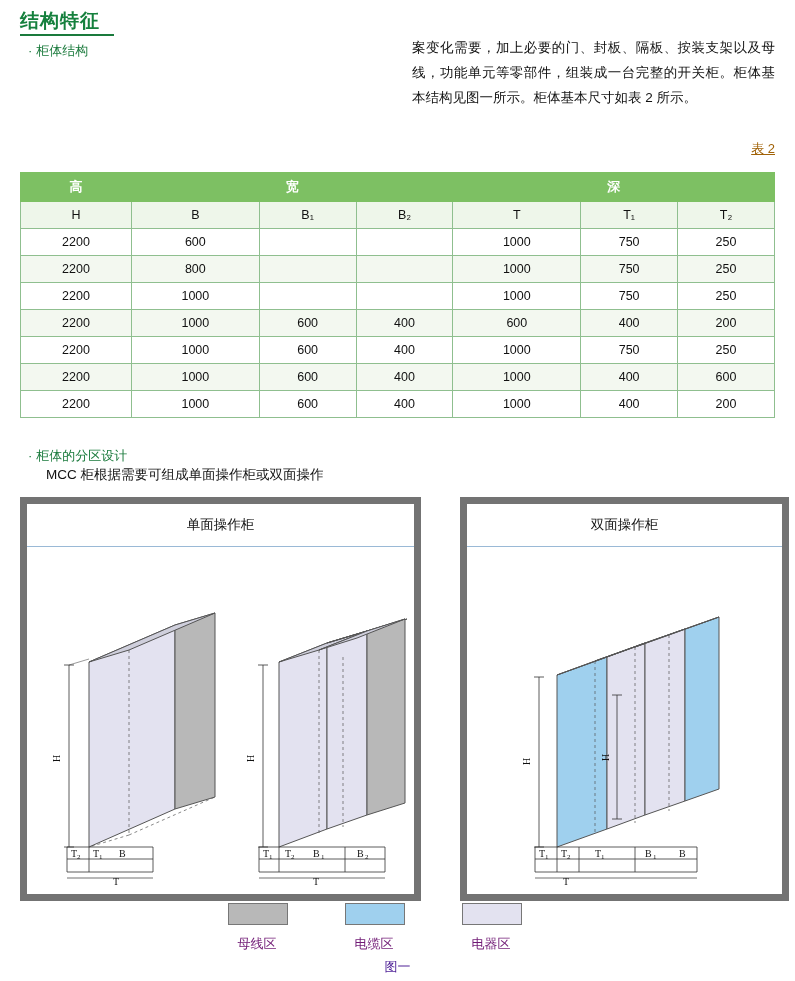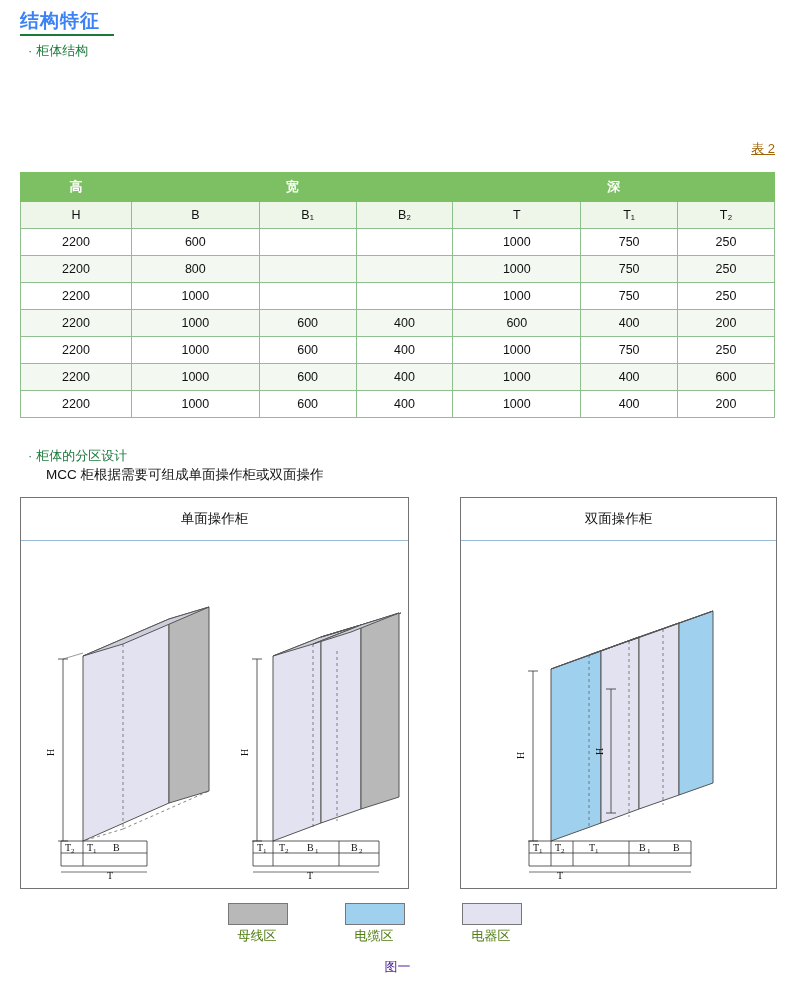--- a/index.html
+++ b/index.html
@@ -21,21 +21,21 @@
     height: 981px;
     padding: 0;
   }
   
   .section-title {
     position: absolute;
     left: 20px;
     top: 8px;
     font-size: 19px;
     font-weight: bold;
-    color: #3b82f6;
+    color: #15803d;
     letter-spacing: 1px;
   }
   .title-underline {
     position: absolute;
     left: 20px;
     top: 34px;
     width: 94px;
     height: 2px;
     background: #1a7a3c;
   }
@@ -99,21 +99,21 @@
     font-weight: normal;
     height: 26px;
   }
   table.dims tbody tr.alt td {
     background: #f3f8f0;
   }
 
   
   .figbox {
     position: absolute;
-    border: 1px solid #737373;
+    border: 7px solid #737373;
     background: #ffffff;
   }
   .figbox .fig-title {
     text-align: center;
     font-size: 13.5px;
     color: #111;
     padding-top: 12px;
   }
   .figbox .fig-divider {
     margin-top: 12px;
@@ -123,22 +123,22 @@
 
   
   .legend-item { position: absolute; }
   .legend-swatch {
     width: 58px; height: 20px;
     border: 1px solid #777;
   }
   .legend-label {
     font-size: 13px;
     text-align: center;
-    margin-top: 2px;
-    color: #4d7c0f;
+    margin-top: 10px;
+    color: #701a75;
     width: 58px;
   }
   .fig-caption {
     position: absolute;
     left: 0; right: 0;
     text-align: center;
     font-size: 13px;
     color: #4c1d95;
   }
   svg { display: block; }
@@ -150,20 +150,21 @@
 
 <div class="page">
 
   <div class="section-title">结构特征</div>
   <div class="title-underline"></div>
 
   <div class="subhead" style="left:28px; top:42px;">
     <span class="dot">·</span><span>柜体结构</span>
   </div>
 
+  <div class="col" style="left:412px; top:35px; width:363px;">案变化需要，加上必要的门、封板、隔板、按装支架以及母线，功能单元等零部件，组装成一台完整的开关柜。柜体基本结构见图一所示。柜体基本尺寸如表 2 所示。</div>
 
   <div class="table-caption">表 2</div>
 
   <table class="dims">
     <thead>
       <tr>
         <th class="grp" style="width:110px;">高</th>
         <th class="grp" colspan="3">宽</th>
         <th class="grp" colspan="3">深</th>
       </tr>

